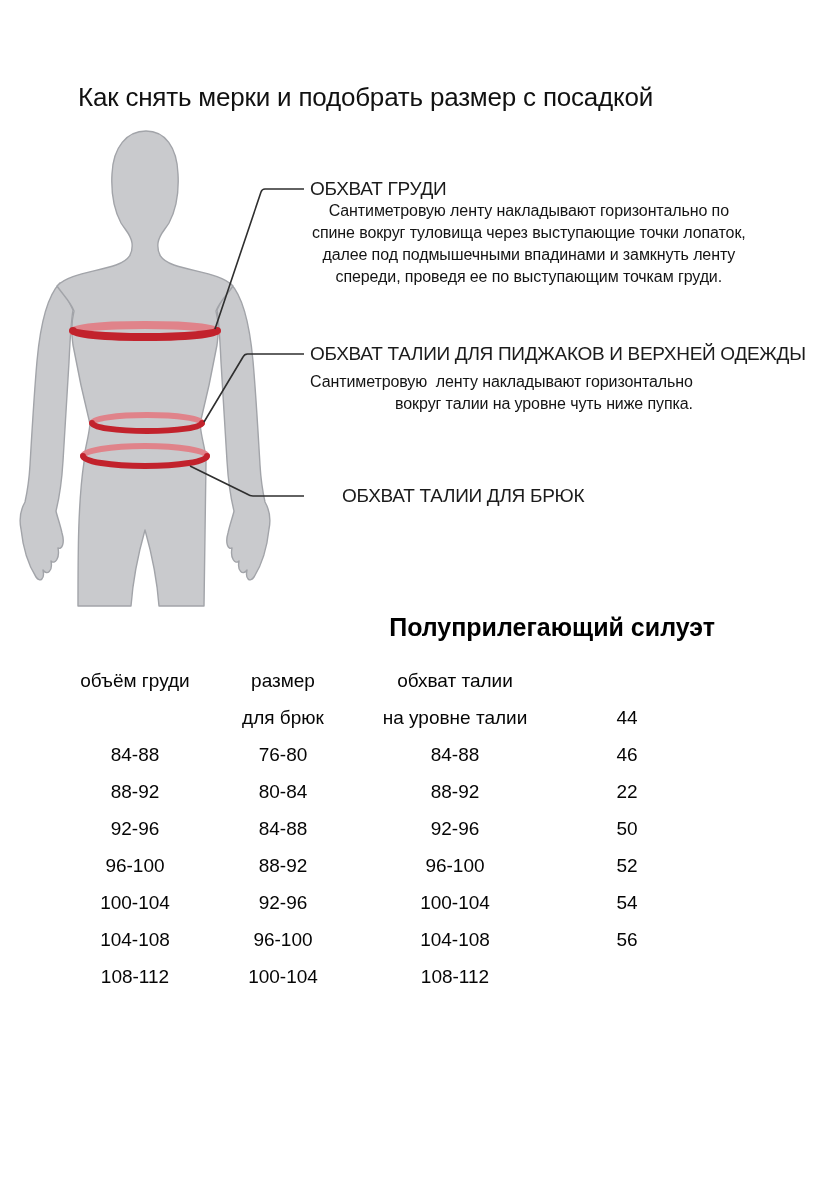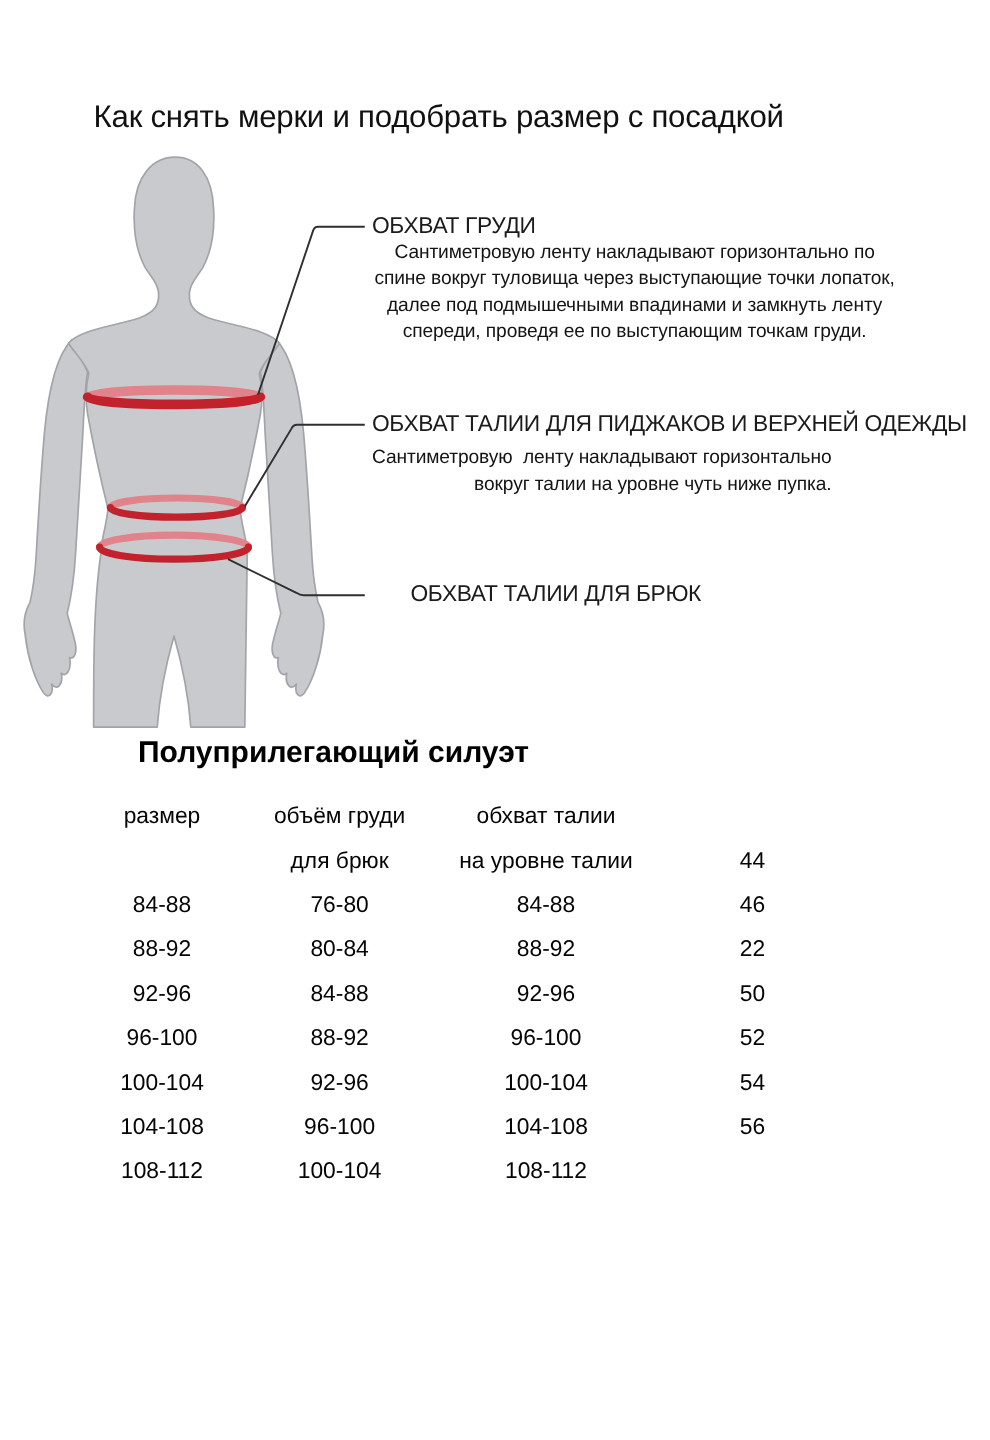--- a/index.html
+++ b/index.html
@@ -29,21 +29,21 @@
     letter-spacing:-0.1px;white-space:pre-wrap;
   }
   #callout-h1{left:310px;top:177px;}
   #callout-p1{left:312px;top:200px;text-align:center;}
   #callout-h2{left:310px;top:342px;}
   #callout-p2{left:310px;top:371px;text-align:right;}
   #callout-h3{left:314px;top:484px;margin-left:28px;}
   #callout-p3{left:310px;top:506px;}
   .table-title{
     position:absolute;left:115px;top:612px;width:600px;
-    text-align:left;
+    text-align:right;
     font-size:25px;line-height:30px;font-weight:bold;color:#000;
   }
   .size-table{
     position:absolute;left:60px;top:662px;width:640px;
     display:grid;
     grid-template-columns:150px 146px 198px 146px;
     grid-auto-rows:37px;
   }
   .size-table .cell{
     text-align:center;line-height:37px;
@@ -144,22 +144,22 @@
   <div class="callout-heading" id="callout-h2">ОБХВАТ ТАЛИИ ДЛЯ ПИДЖАКОВ И ВЕРХНЕЙ ОДЕЖДЫ</div>
   <div class="callout-text" id="callout-p2">Сантиметровую  ленту накладывают горизонтально
 вокруг талии на уровне чуть ниже пупка.</div>
 
   <div class="callout-heading" id="callout-h3">ОБХВАТ ТАЛИИ ДЛЯ БРЮК</div>
 
   <div class="table-title">Полуприлегающий силуэт</div>
 
   <div class="size-table">
 
+    <div class="cell">объём груди</div>
     <div class="cell">размер</div>
-    <div class="cell">объём груди</div>
     <div class="cell">обхват талии</div>
 
     <div class="cell"></div>
     <div class="cell"></div>
     <div class="cell">для брюк</div>
     <div class="cell">на уровне талии</div>
 
     <div class="cell">44</div>
     <div class="cell">84-88</div>
     <div class="cell">76-80</div>

